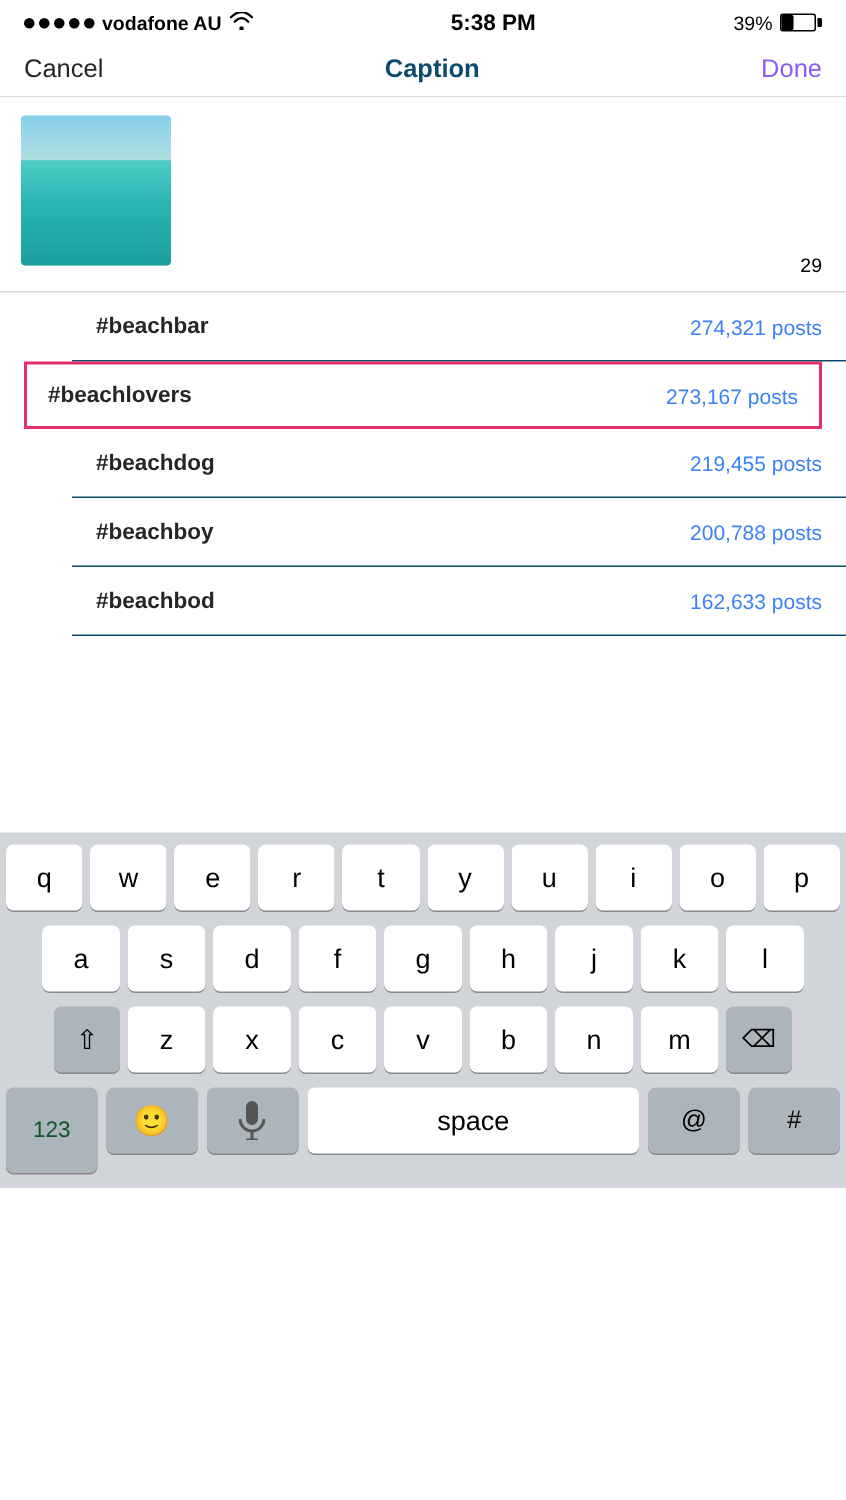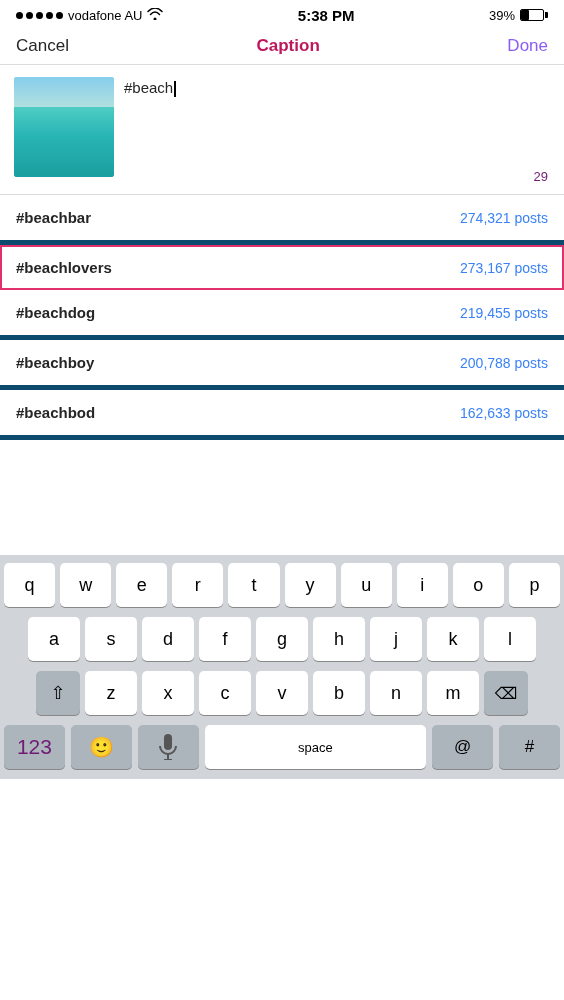--- a/index.html
+++ b/index.html
@@ -19,21 +19,21 @@
       align-items: center;
       padding: 6px 16px 4px 16px;
       background: #fff;
       height: 28px;
     }
     .status-left {
       display: flex;
       align-items: center;
       gap: 5px;
       font-size: 13px;
-      font-weight: 400;
+      font-weight: 700;
     }
     .dots {
       display: flex; gap: 3px;
     }
     .dot {
       width: 7px; height: 7px; border-radius: 50%; background: #000;
     }
     .status-center {
       font-size: 15px;
       font-weight: 600;
@@ -79,21 +79,21 @@
       background: #fff;
     }
     .nav-cancel {
       font-size: 17px;
       color: #262626;
       cursor: pointer;
     }
     .nav-title {
       font-size: 17px;
       font-weight: 700;
-      color: #be185d;
+      color: #0c4a6e;
     }
     .nav-done {
       font-size: 17px;
       color: #8b5cf6;
       cursor: pointer;
       font-weight: 500;
     }
 
     
     .caption-area {
@@ -135,37 +135,38 @@
       outline: none;
       width: 100%;
       resize: none;
       background: transparent;
     }
     .char-count {
       position: absolute;
       bottom: 10px;
       right: 16px;
       font-size: 13px;
-      color: #701a75;
+      color: #000000;
     }
 
     
     .suggestions {
       background: #fff;
     }
     .suggestion-item {
       display: flex;
       justify-content: space-between;
       align-items: center;
       padding: 14px 16px;
-      border-bottom: 5px solid #0c4a6e;
+      border-bottom: 1px solid #0c4a6e;
+      margin-left: 48px;
     }
     .suggestion-item.highlighted {
       border: 2px solid #e1306c;
-      margin: 0 0;
+      margin: 0 16px;
     }
     .suggestion-tag {
       font-size: 15px;
       font-weight: 600;
       color: #262626;
     }
     .suggestion-count {
       font-size: 14px;
       color: #3b82f6;
     }
@@ -208,26 +209,26 @@
       color: #000;
     }
     .key.space-key {
       max-width: none;
       flex: 4;
       font-size: 16px;
     }
     .key-123 {
       background: #adb5bc;
       border-radius: 5px;
-      height: 44px;
-      display: flex;
-      align-items: center;
-      justify-content: center;
-      font-size: 21px;
-      color: #701a75;
+      height: 57px;
+      display: flex;
+      align-items: center;
+      justify-content: center;
+      font-size: 15px;
+      color: #14532d;
       cursor: pointer;
       box-shadow: 0 1px 0 #888;
       flex: 1.1;
       max-width: 64px;
     }
     .key-emoji {
       background: #adb5bc;
       border-radius: 5px;
       height: 44px;
       display: flex;
@@ -346,25 +347,20 @@
   <span class="nav-cancel">Cancel</span>
   <span class="nav-title">Caption</span>
   <span class="nav-done">Done</span>
 </div>
 
 <div class="caption-area">
   <div class="caption-image">
     <div class="caption-image-sky"></div>
     <div class="caption-image-water"></div>
   </div>
-  <div class="caption-text-area">
-    <span class="caption-input">
-      <span>#beach</span><span class="cursor"></span>
-    </span>
-  </div>
   <span class="char-count">29</span>
 </div>
 
 <div class="suggestions content-scroll">
   <div class="suggestion-item">
     <span class="suggestion-tag">#beachbar</span>
     <span class="suggestion-count">274,321 posts</span>
   </div>
   <div class="suggestion-item highlighted" style="border:2.5px solid #e1306c; padding:12px 14px;">
     <span class="suggestion-tag">#beachlovers</span>
@@ -427,17 +423,17 @@
     <div class="key-123">123</div>
     <div class="key-emoji">🙂</div>
     <div class="key-mic" style="font-size:22px; background:#adb5bc;">
       <svg width="18" height="26" viewBox="0 0 18 26">
         <rect x="5" y="0" width="8" height="16" rx="4" fill="#555"></rect>
         <path d="M1 12a8 8 0 0 0 16 0" stroke="#555" stroke-width="2" fill="none"></path>
         <line x1="9" y1="20" x2="9" y2="26" stroke="#555" stroke-width="2"></line>
         <line x1="5" y1="26" x2="13" y2="26" stroke="#555" stroke-width="2"></line>
       </svg>
     </div>
-    <div class="key space-key" style="font-size:13px; background:#fff; border-radius:5px; box-shadow:0 1px 0 #888; flex:4; max-width:none; height:44px; display:flex; align-items:center; justify-content:center;">space</div>
+    <div class="key space-key" style="font-size:18px; background:#fff; border-radius:5px; box-shadow:0 1px 0 #888; flex:4; max-width:none; height:44px; display:flex; align-items:center; justify-content:center;">space</div>
     <div class="key-at">@</div>
     <div class="key-hash">#</div>
   </div>
 </div>
 
 </body></html>

